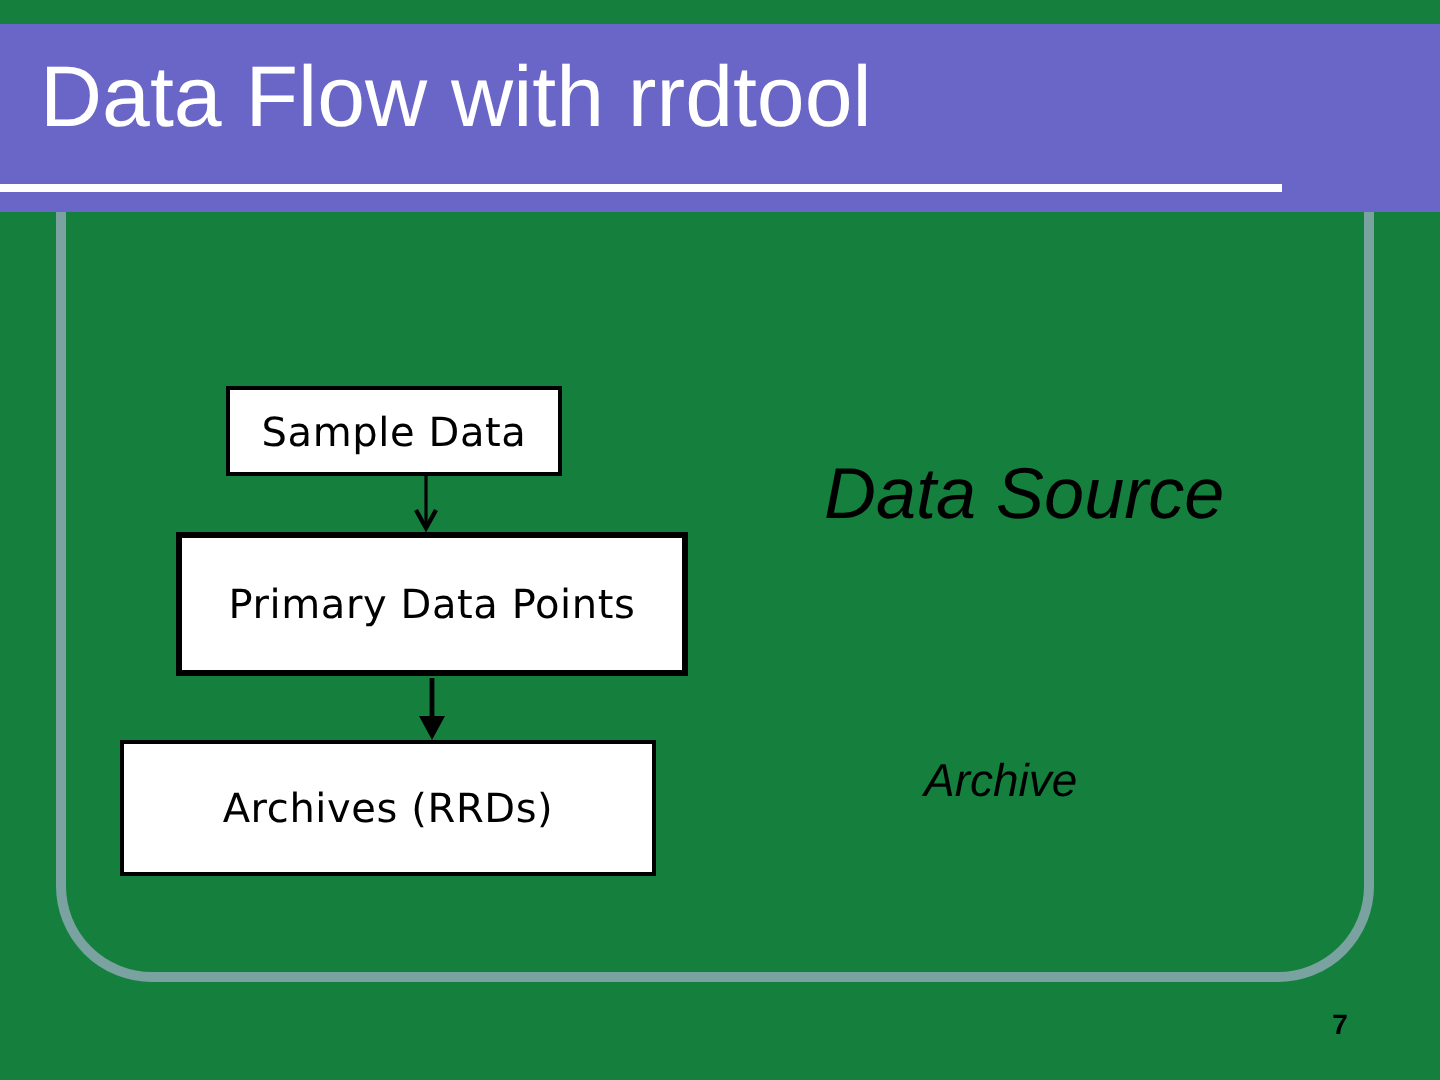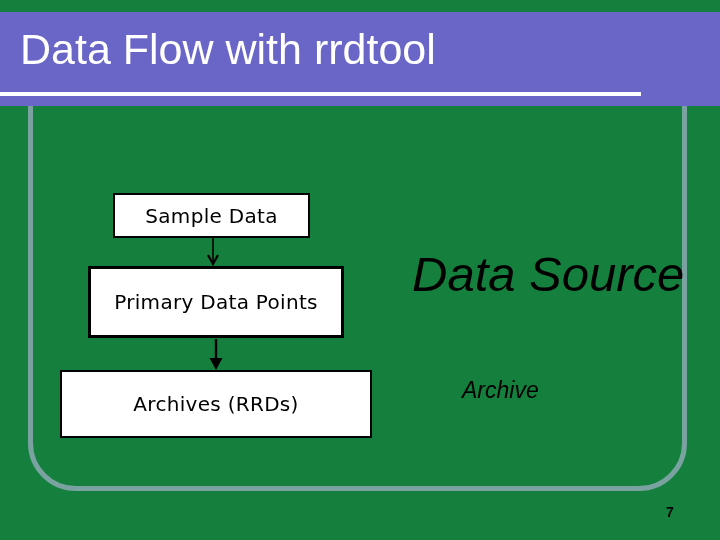--- a/index.html
+++ b/index.html
@@ -69,41 +69,41 @@
     flex-direction: column;
     align-items: center;
     justify-content: center;
     font-family: "DejaVu Sans", sans-serif;
     font-size: 20px;
     color: #000000;
     letter-spacing: 0.3px;
     text-align: center;
     z-index: 4;
   }
-  .box-sample   { left: 113px; top: 193px; width: 197px; height: 45px; }
+  .box-sample   { left: 113px; top: 193px; width: 168px; height: 45px; }
   .box-pdp      { left: 88px;  top: 266px; width: 256px; height: 72px; border-width: 3px; line-height: 27px; }
-  .box-archives { left: 60px;  top: 370px; width: 312px; height: 68px; }
+  .box-archives { left: 60px;  top: 370px; width: 268px; height: 68px; }
 
   .arrow-svg {
     position: absolute;
     z-index: 4;
   }
   .arrow-1 { left: 202px; top: 238px; }
   .arrow-2 { left: 205px; top: 339px; }
 
   
   .annotation {
     position: absolute;
     font-style: italic;
     color: #000000;
     white-space: nowrap;
     line-height: 1.0;
     z-index: 4;
   }
-  .annotation-data-source { left: 412px; top: 250px; font-size: 49px; }
+  .annotation-data-source { left: 412px; top: 229px; font-size: 36px; }
   .annotation-archive     { left: 462px; top: 379px; font-size: 23px; }
 
   .page-number {
     position: absolute;
     left: 660px;
     top: 504px;
     width: 20px;
     text-align: center;
     font-size: 14px;
     font-weight: bold;

